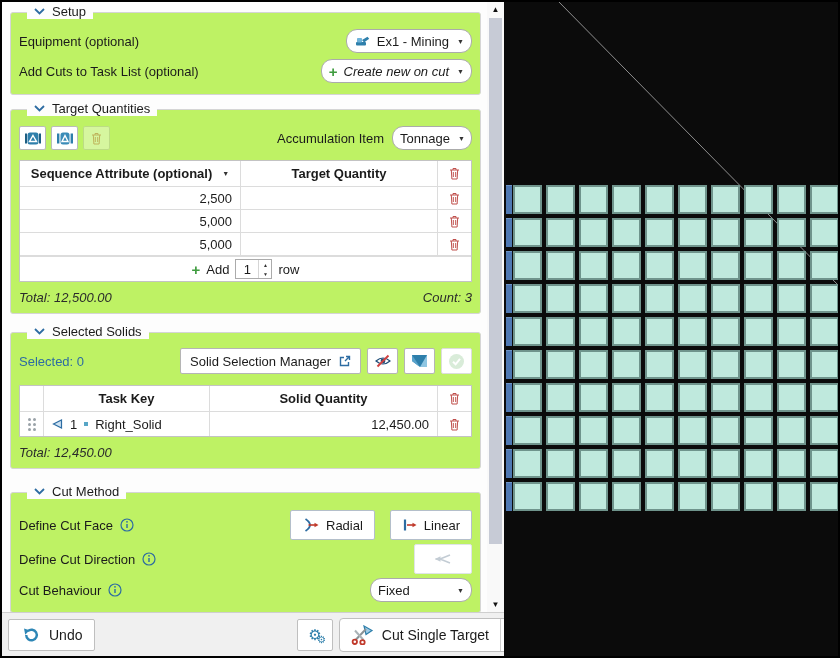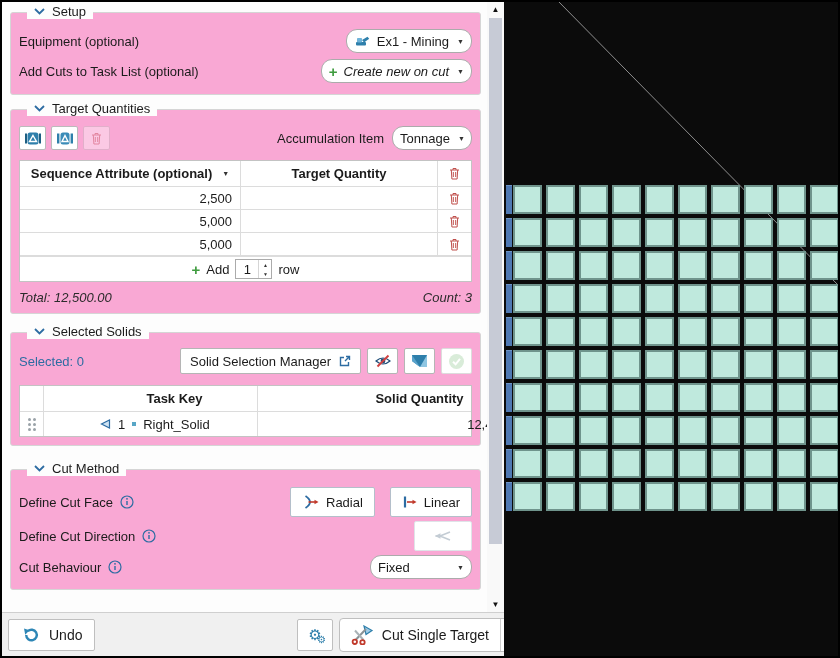--- a/index.html
+++ b/index.html
@@ -4,21 +4,21 @@
 <style>
   * { margin:0; padding:0; box-sizing:border-box; }
   body { font-family:"Liberation Sans", sans-serif; font-size:13px; color:#1b1b1b; }
   .window { width:840px; height:658px; background:#000; padding:2px; position:relative; }
   .inner { position:relative; width:836px; height:654px; background:#fdfdfd; }
 
   
   .left-panel { position:absolute; left:0; top:0; width:502px; height:654px; background:#fdfdfd; }
   .panel-content { position:absolute; left:0; top:0; right:17px; bottom:44px; padding:10px 6px 0 8px; overflow:hidden; }
 
-  .group { position:relative; border:1px solid #d5d5d5; border-radius:3px; background:#f9a8d4; padding:13px 8px 8px 8px; }
+  .group { position:relative; border:1px solid #d5d5d5; border-radius:3px; background:#bef264; padding:13px 8px 8px 8px; }
   .group-title { position:absolute; top:-9px; left:16px; background:#fdfdfd; padding:0 7px; display:flex; align-items:center; gap:7px; font-size:13px; color:#1b1b1b; cursor:default; }
   .chev { width:11px; height:7px; }
 
   .form-row { display:flex; align-items:center; justify-content:space-between; height:30px; }
   .lbl { color:#1b1b1b; }
 
   .dropdown { display:inline-flex; align-items:center; gap:6px; background:#fff; border:1px solid #ababab; border-radius:11px; height:24px; padding:0 7px; cursor:default; }
   .dd-arrow { font-size:7px; color:#333; margin-left:2px; }
 
   .italic { font-style:italic; }
@@ -27,21 +27,21 @@
   .tq-group { margin-top:14px; }
   .tq-toolbar { display:flex; align-items:center; height:26px; margin-top:2px; }
   .icon-btn { width:27px; height:24px; background:#fff; border:1px solid #bbb; border-radius:2px; display:flex; align-items:center; justify-content:center; margin-right:5px; }
   .icon-btn.disabled { opacity:.38; }
   .acc-label { margin-left:auto; margin-right:8px; }
 
   .tbl { background:#fff; border:1px solid #c3c3c3; margin-top:9px; width:100%; }
   .trow { display:grid; border-bottom:1px solid #dcdcdc; }
   .trow:last-child { border-bottom:none; }
   .tq-cols { grid-template-columns:221px 197px 1fr; }
-  .ss-cols { grid-template-columns:24px 166px 228px 1fr;gap:48px; }
+  .ss-cols { grid-template-columns:24px 166px 228px 1fr; }
   .tcell { padding:0 8px; display:flex; align-items:center; border-right:1px solid #dcdcdc; min-height:22px; }
   .tcell:last-child { border-right:none; }
   .thead .tcell { font-weight:bold; justify-content:center; min-height:25px; }
   .num { justify-content:flex-end; }
   .del-cell { justify-content:center; }
   .addrow { display:flex; align-items:center; justify-content:center; gap:6px; min-height:25px; border-top:1px solid #dcdcdc; }
   .plus { color:#3f9c3f; font-weight:bold; font-size:15px; line-height:1; }
   .spinner { display:inline-flex; align-items:stretch; border:1px solid #ababab; background:#fff; height:20px; }
   .spin-val { width:22px; display:flex; align-items:center; justify-content:center; }
   .spin-btns { display:flex; flex-direction:column; border-left:1px solid #d5d5d5; width:13px; }
@@ -304,20 +304,23 @@
             </div>
             <div class="tcell num">12,450.00</div>
             <div class="tcell del-cell">
               <svg width="11" height="13" viewBox="0 0 11 13">
                     <path d="M1 3h9 M4 3V1.5h3V3 M2.3 3l.6 9h5.2l.6-9 M4.3 5v5 M6.7 5v5" stroke="#c0504d" fill="none" stroke-width="1"></path>
                   </svg>
             </div>
           </div>
         </div>
 
+        <div class="totals">
+          <span>Total: 12,450.00</span>
+        </div>
       </div>
 
       <div class="group cm-group">
         <div class="group-title">
           <svg class="chev" viewBox="0 0 11 7">
                 <polyline points="1,1 5.5,5.5 10,1" fill="none" stroke="#2d6ca2" stroke-width="1.8"></polyline>
               </svg>
           <span>Cut Method</span>
         </div>
 

